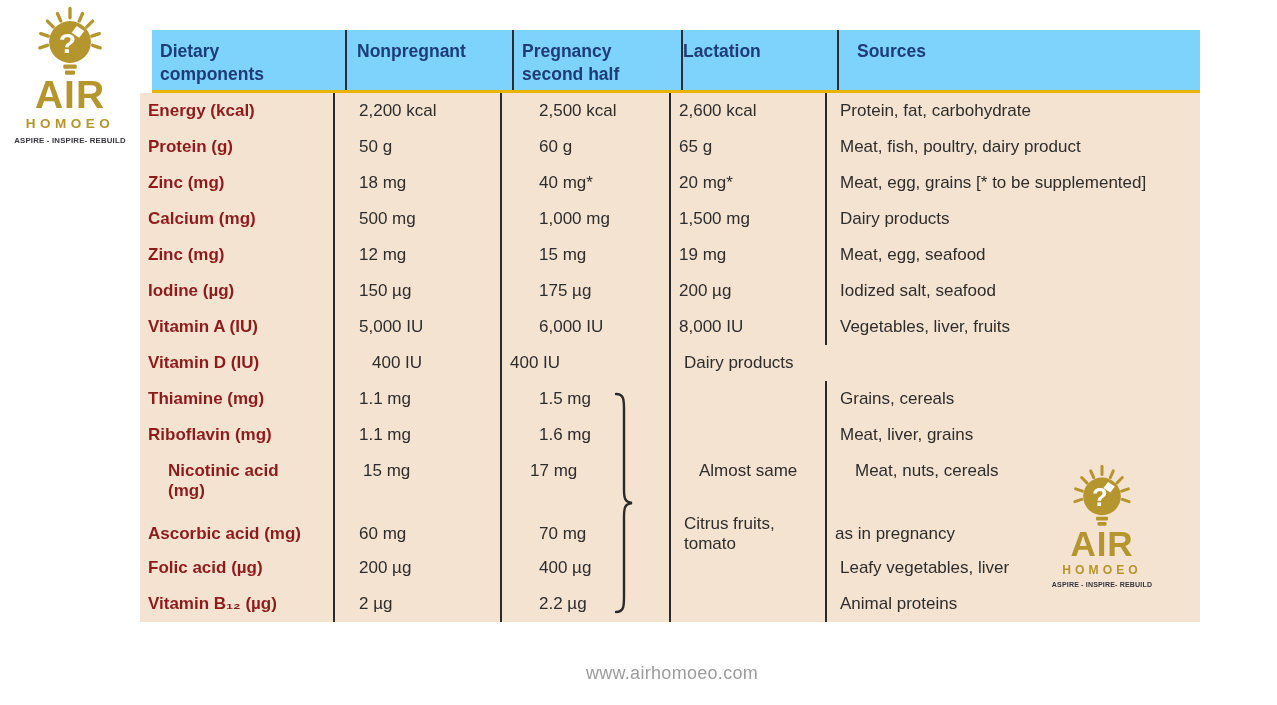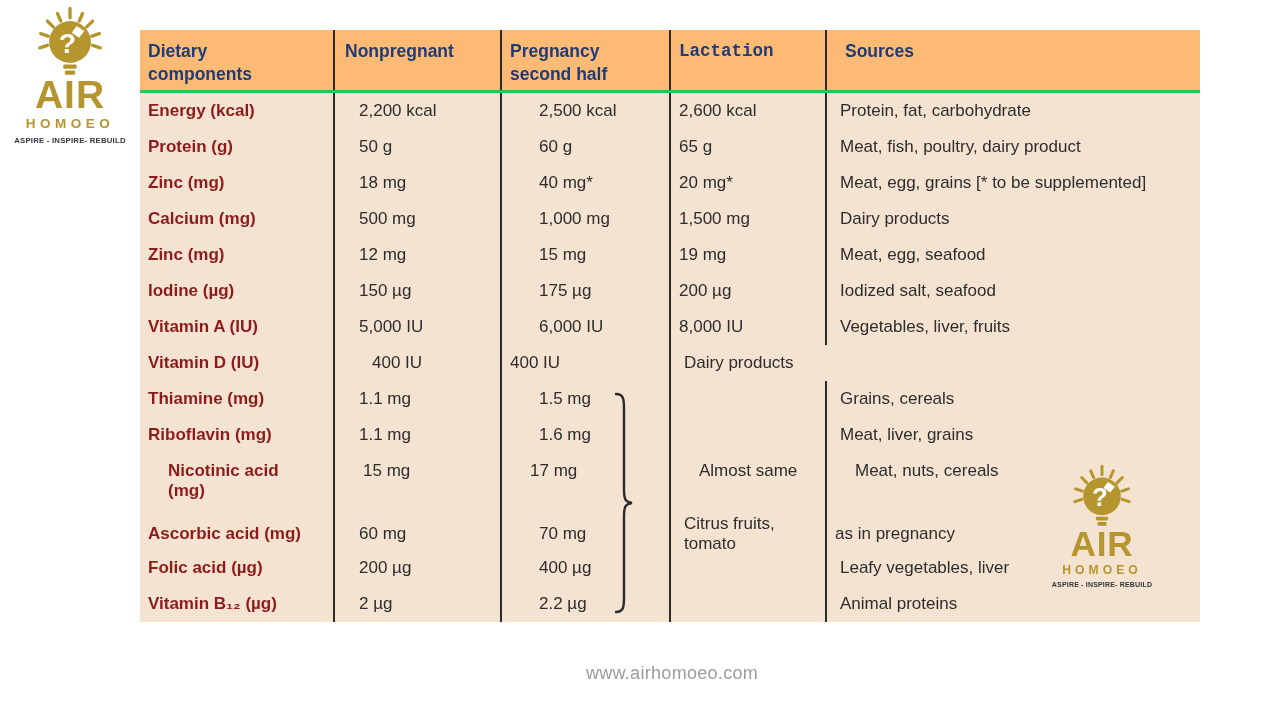--- a/index.html
+++ b/index.html
@@ -15,27 +15,27 @@
   .logo-br { left:1042px; top:464px; width:120px; transform:scale(0.9); transform-origin:top center; }
   .logo .bulb { display:block; margin:0 auto; }
   .logo .brand { font-size:39px; font-weight:800; line-height:0.85; margin-top:-5px; letter-spacing:1px; }
   .logo .brand-sub { font-size:13.5px; font-weight:700; letter-spacing:4.5px; margin-top:5px; }
   .logo .tagline { font-size:7.8px; font-weight:700; color:#36353d; letter-spacing:0.2px; white-space:nowrap; margin-top:5px; }
 
   
   .table { position:absolute; left:140px; top:30px; width:1060px; }
   .thead {
     display:grid; grid-template-columns:193px 167px 169px 156px 375px;
-    height:63px; border-bottom:3px solid #22c55e; background:#fdba74;
+    height:63px; border-bottom:3px solid #eab308; background:#7dd3fc;margin-left:12px;
   }
   .th { color:#1d3c78; font-weight:bold; font-size:17.5px; line-height:23px; padding-top:10px; }
   .th.c1 { padding-left:8px; }
   .th.c2 { padding-left:10px; border-left:2px solid #2b2b2b; }
   .th.c3 { padding-left:8px;  border-left:2px solid #2b2b2b; }
-  .th.c4 { padding-left:8px;  border-left:2px solid #2b2b2b;font-family:Liberation Mono, monospace; }
+  .th.c4 {  border-left:2px solid #2b2b2b; }
   .th.c5 { padding-left:18px; border-left:2px solid #2b2b2b; }
   .th .narrow  { display:inline-block; max-width:118px; }
   .th .narrow3 { display:inline-block; max-width:125px; }
 
   .tbody { background:#f5e3d1; }
   .tr { display:grid; grid-template-columns:193px 167px 169px 156px 375px; height:36px; }
   .tr.tall { height:61px; }
   .td { display:flex; align-items:center; font-size:17px; color:#2d2d2d; line-height:20px; }
   .td.c1 { padding-left:8px; color:#8e1b1b; font-weight:bold; }
   .td.c2 { padding-left:24px; border-left:2px solid #2b2b2b; }

